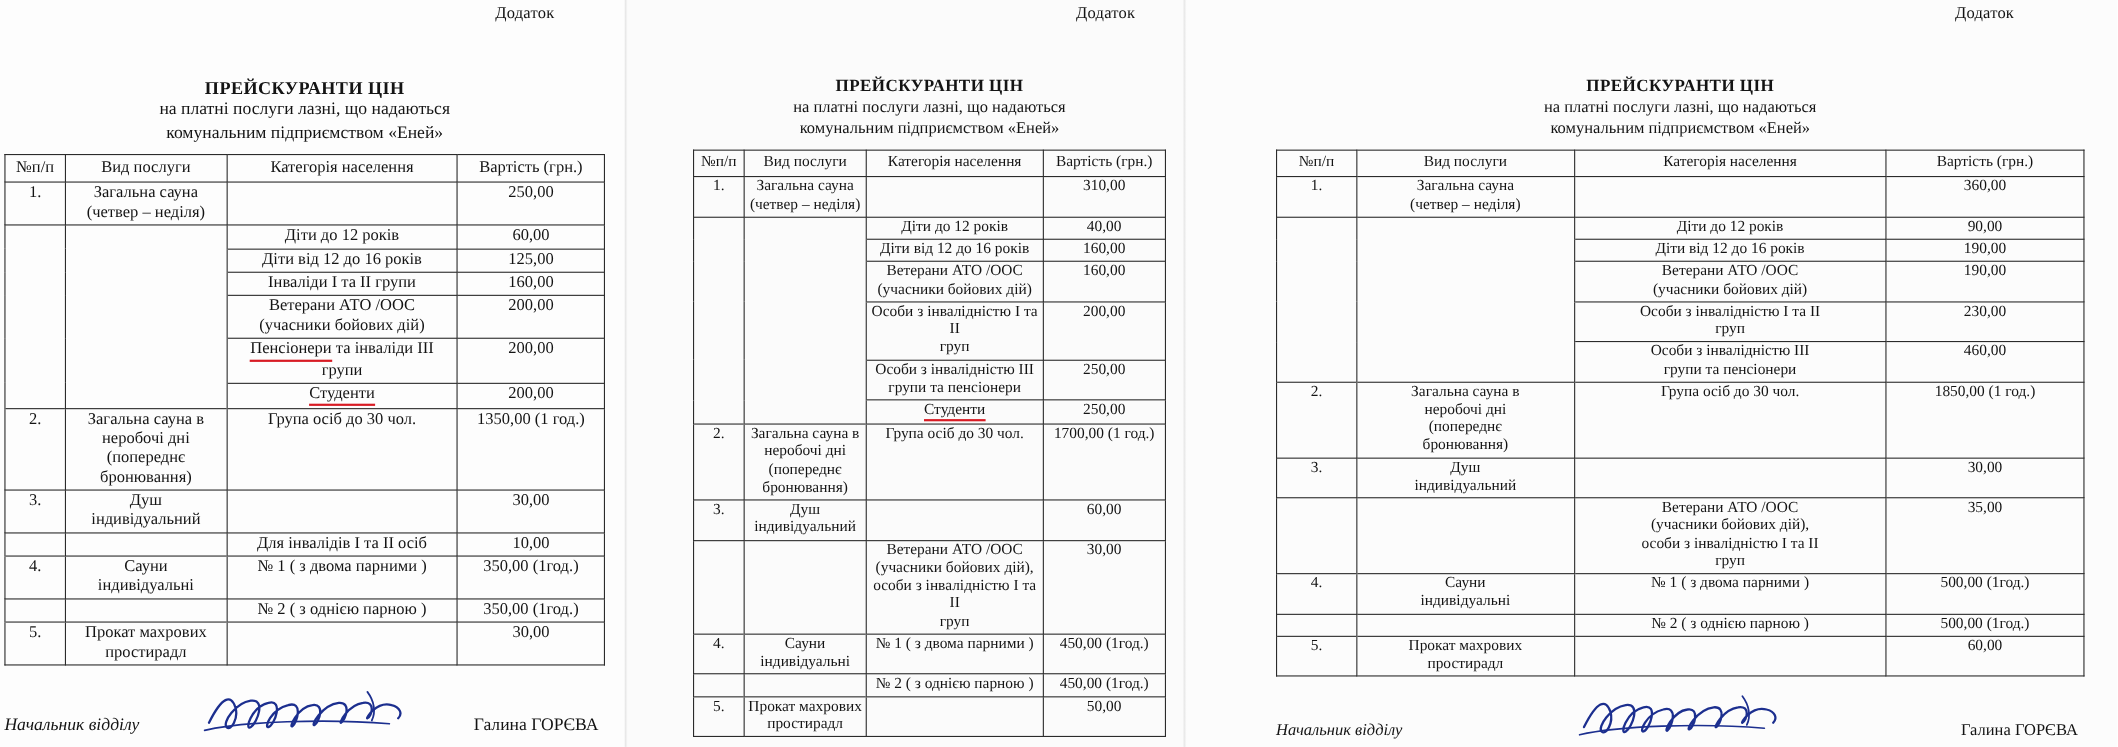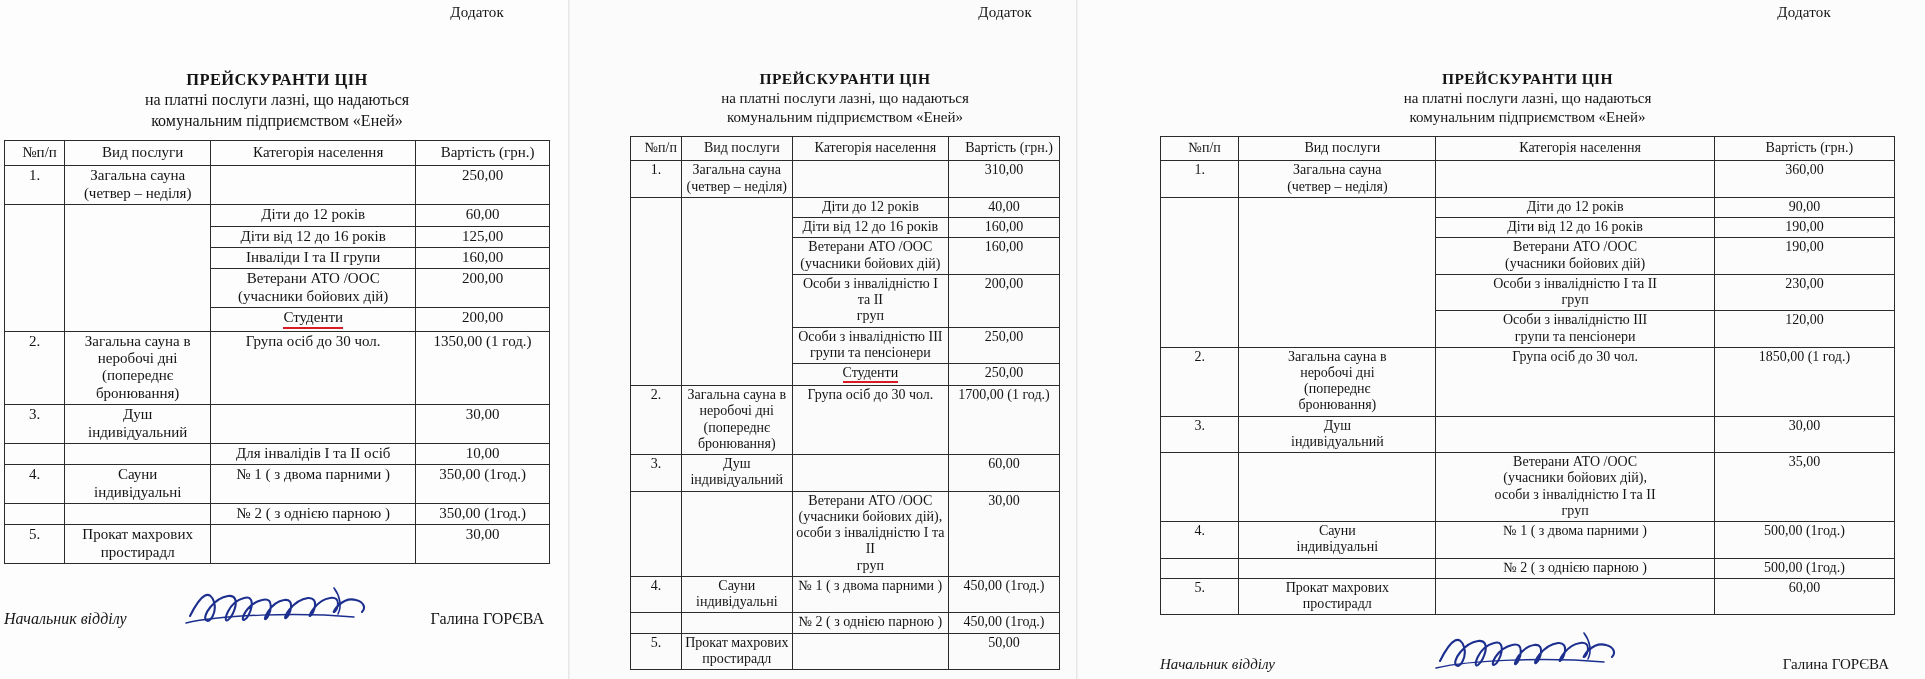--- a/index.html
+++ b/index.html
@@ -69,21 +69,21 @@
     border:1px solid #2b2b2b;
     font-size:15px;
     text-align:center;
     vertical-align:top;
     padding:1px 3px 2px 3px;
     line-height:1.16;
     font-weight:normal;
   }
   table.price th{
     font-size:15px;
-    padding:3px 2px 4px 12px;
+    padding:3px 2px 4px 2px;
     vertical-align:middle;
   }
   .sheet-2 table.price td,.sheet-2 table.price th,
   .sheet-3 table.price td,.sheet-3 table.price th{font-size:14px;}
 
   .c-num{width:9.5%;}
   .c-svc{width:27%;}
   .c-cat{width:39%;}
   .c-price{width:24.5%;}
 
@@ -161,20 +161,26 @@
           <tr>
             <td class="c-num" style="border-top:none;border-bottom:none;"></td>
             <td class="c-svc" style="border-top:none;border-bottom:none;"></td>
             <td class="c-cat">Інваліди I та II групи</td>
             <td class="c-price">160,00</td>
           </tr>
           <tr>
             <td class="c-num" style="border-top:none;border-bottom:none;"></td>
             <td class="c-svc" style="border-top:none;border-bottom:none;"></td>
             <td class="c-cat">Ветерани АТО /ООС<br>(учасники бойових дій)</td>
+            <td class="c-price">200,00</td>
+          </tr>
+          <tr>
+            <td class="c-num" style="border-top:none;border-bottom:none;"></td>
+            <td class="c-svc" style="border-top:none;border-bottom:none;"></td>
+            <td class="c-cat"><span class="mark-red">Пенсіонери</span> та інваліди III<br>групи</td>
             <td class="c-price">200,00</td>
           </tr>
           <tr>
             <td class="c-num" style="border-top:none;border-bottom:none;"></td>
             <td class="c-svc" style="border-top:none;border-bottom:none;"></td>
             <td class="c-cat"><span class="mark-red">Студенти</span></td>
             <td class="c-price">200,00</td>
           </tr>
           <tr>
             <td class="c-num">2.</td>
@@ -379,21 +385,21 @@
           <tr>
             <td class="c-num" style="border-top:none;border-bottom:none;"></td>
             <td class="c-svc" style="border-top:none;border-bottom:none;"></td>
             <td class="c-cat">Особи з інвалідністю I та II<br>груп</td>
             <td class="c-price">230,00</td>
           </tr>
           <tr>
             <td class="c-num" style="border-top:none;border-bottom:none;"></td>
             <td class="c-svc" style="border-top:none;border-bottom:none;"></td>
             <td class="c-cat">Особи з інвалідністю III<br>групи та пенсіонери</td>
-            <td class="c-price">120,00</td>
+            <td class="c-price">460,00</td>
           </tr>
           <tr>
             <td class="c-num">2.</td>
             <td class="c-svc">Загальна сауна в<br>неробочі дні<br>(попереднє<br>бронювання)</td>
             <td class="c-cat">Група осіб до 30 чол.</td>
             <td class="c-price">1850,00 (1 год.)</td>
           </tr>
           <tr>
             <td class="c-num">3.</td>
             <td class="c-svc">Душ<br>індивідуальний</td>

